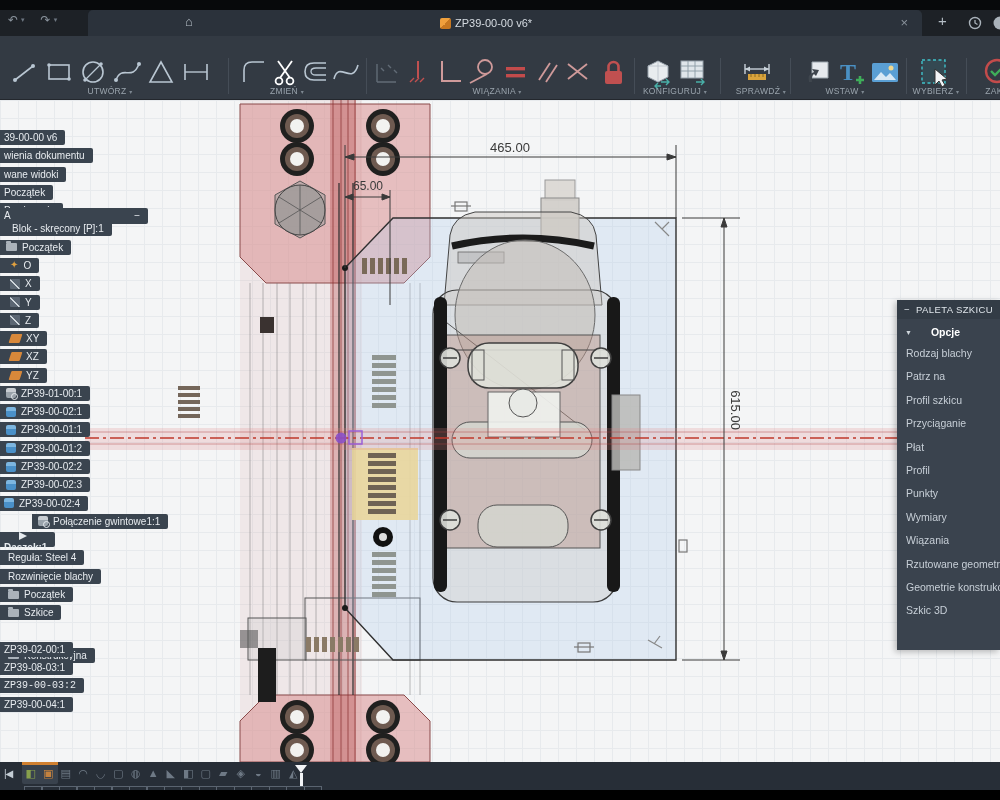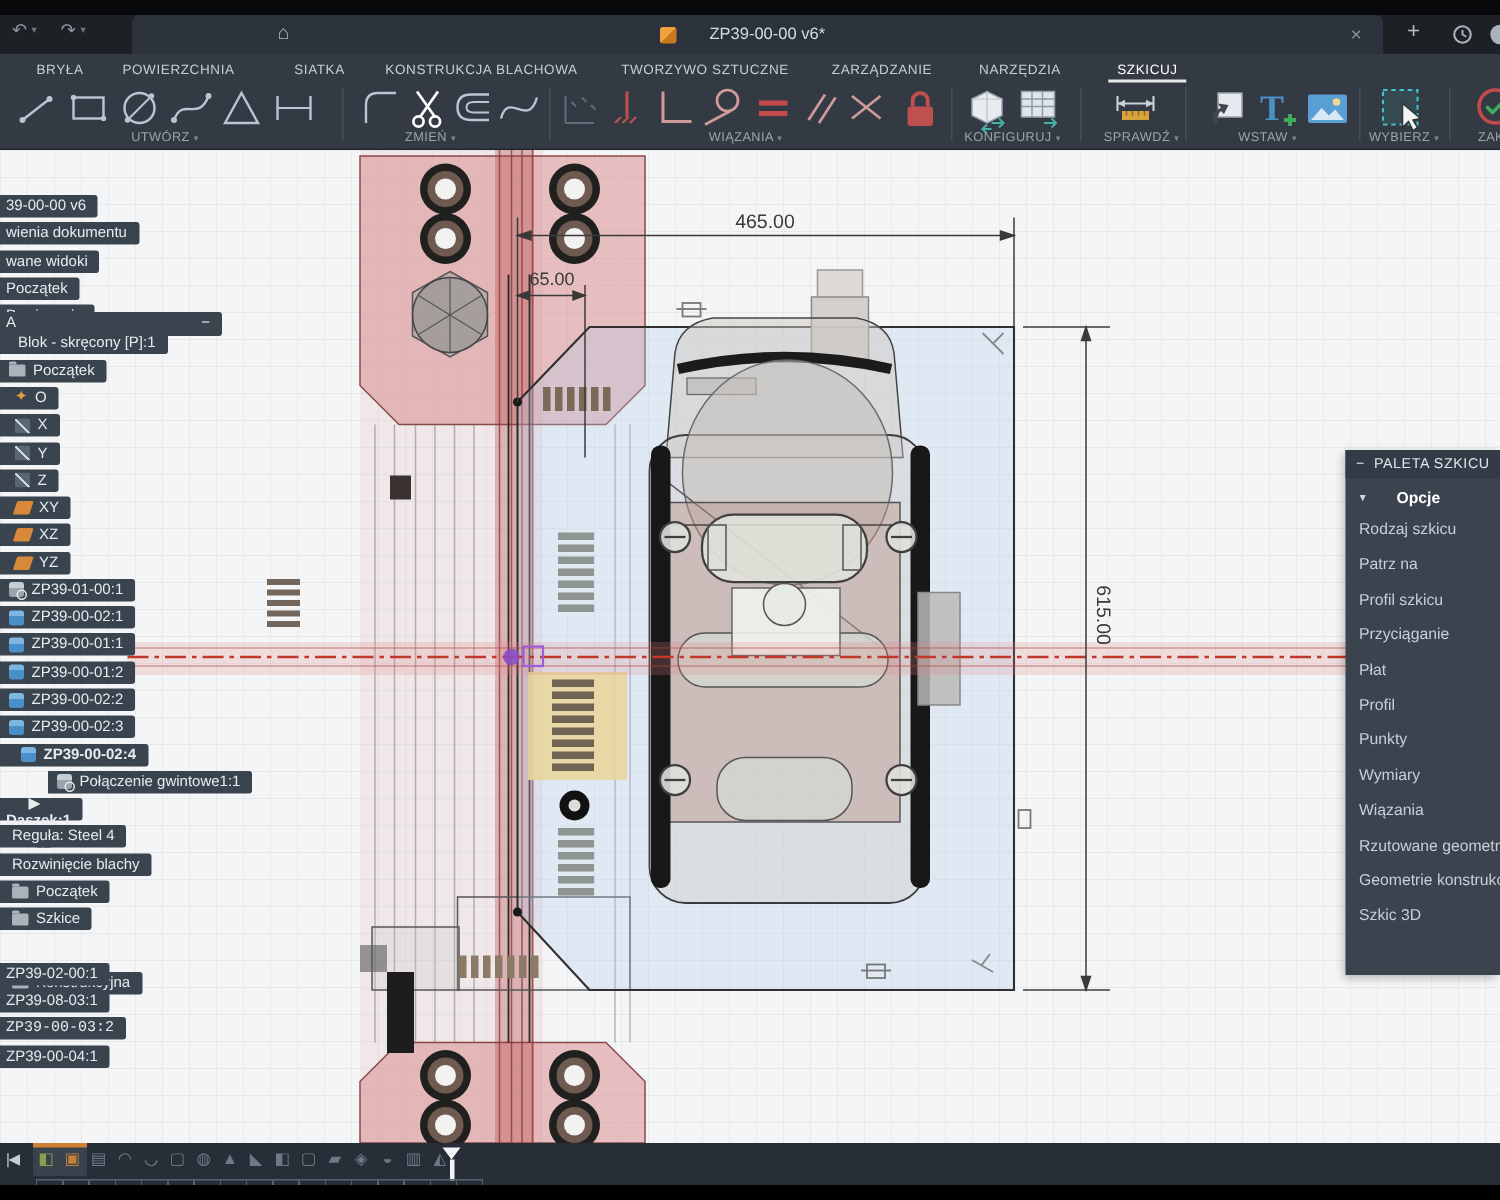--- a/index.html
+++ b/index.html
@@ -6,21 +6,21 @@
     font-family:"Liberation Sans","DejaVu Sans",sans-serif;background:#000;}
   *{box-sizing:border-box;}
 
   
   .top-black{position:absolute;left:0;top:0;width:1000px;height:10px;background:#07090b;}
 
   
   .tabbar{position:absolute;left:0;top:10px;width:1000px;height:26px;background:#1d2126;}
   .doc-tab{position:absolute;left:88px;top:0;width:834px;height:26px;background:#2b323b;
     border-radius:5px 5px 0 0;}
-  .doc-tab .title-wrap{position:absolute;left:352px;top:0;height:26px;display:flex;align-items:center;gap:22px;}
+  .doc-tab .title-wrap{position:absolute;left:352px;top:0;height:26px;display:flex;align-items:center;gap:4px;}
   .cube-icon{width:11px;height:11px;background:linear-gradient(135deg,#f0a03c 50%,#c87820 50%);
     border-radius:2px;}
   .doc-title{font-size:11px;color:#d6dce2;}
   .tab-close{position:absolute;right:14px;top:4px;color:#8a939c;font-size:13px;line-height:17px;cursor:default;}
   .hist-btn{position:absolute;top:4px;width:18px;height:18px;color:#aab3bb;}
   .undo-grp{position:absolute;left:8px;top:3px;display:flex;align-items:center;gap:3px;color:#8b949e;font-size:12px;}
   .undo-grp .caret{font-size:7px;color:#6d7680;}
   .home-glyph{position:absolute;left:97px;top:4px;color:#b4bdc5;font-size:13px;}
   .plus-glyph{position:absolute;left:938px;top:2px;color:#b4bdc5;font-size:15px;}
 
@@ -383,21 +383,21 @@
         <span>ZP39-00-01:2</span>
       </div>
       <div class="chip" style="top: 359.04px; padding-left: 6px;">
         <span class="ic ic-comp"></span>
         <span>ZP39-00-02:2</span>
       </div>
       <div class="chip" style="top: 377.32px; padding-left: 6px;">
         <span class="ic ic-comp"></span>
         <span>ZP39-00-02:3</span>
       </div>
-      <div class="chip" style="top: 395.6px; padding-left: 14px; font-weight: bold;">
+      <div class="chip" style="top: 395.6px; padding-left: 4px;">
         <span class="ic ic-comp"></span>
         <span>ZP39-00-02:4</span>
       </div>
       <div class="chip" style="top: 413.88px; padding-left: 6px; margin-left: 32px;">
         <span class="ic ic-link"></span>
         <span>Połączenie gwintowe1:1</span>
       </div>
       <div class="chip bold" style="top: 432.16px; padding-left: 4px;">
         <span class="ic ic-pointer"></span>
         <span>Daszek:1</span>
@@ -442,21 +442,21 @@
   <div class="palette">
     <div class="palette-header">
       <span>−</span>
       <span>PALETA SZKICU</span>
     </div>
     <div class="palette-section">
       <span class="caret">▼</span>
       <span>Opcje</span>
     </div>
     <div id="palette-items">
-        <div class="palette-item">Rodzaj szkicu</div>
+        <div class="palette-item">Rodzaj blachy</div>
         <div class="palette-item">Patrz na</div>
         <div class="palette-item">Profil szkicu</div>
         <div class="palette-item">Przyciąganie</div>
         <div class="palette-item">Płat</div>
         <div class="palette-item">Profil</div>
         <div class="palette-item">Punkty</div>
         <div class="palette-item">Wymiary</div>
         <div class="palette-item">Wiązania</div>
         <div class="palette-item">Rzutowane geometrie</div>
         <div class="palette-item">Geometrie konstrukcyjne</div>
@@ -488,30 +488,20 @@
   <svg class="hist-btn" style="left:966px" viewBox="0 0 18 18">
     <circle cx="9" cy="9" r="5.5" fill="none" stroke="#aab3bb" stroke-width="1.4"></circle>
     <path d="M9,6 v3 l2.5,1.5" fill="none" stroke="#aab3bb" stroke-width="1.3"></path>
     </svg>
   <svg class="hist-btn" style="left:991px" viewBox="0 0 18 18">
     <circle cx="9" cy="9" r="6.5" fill="#aab3bb"></circle>
     </svg>
 </div>
 
 <div class="ribbon">
-  <div class="rtabs" id="ribbon-tabs">
-      <span class="rtab" style="left: 40px;">BRYŁA</span>
-      <span class="rtab" style="left: 119px;">POWIERZCHNIA</span>
-      <span class="rtab" style="left: 213px;">SIATKA</span>
-      <span class="rtab" style="left: 321px;">KONSTRUKCJA BLACHOWA</span>
-      <span class="rtab" style="left: 470px;">TWORZYWO SZTUCZNE</span>
-      <span class="rtab" style="left: 588px;">ZARZĄDZANIE</span>
-      <span class="rtab" style="left: 680px;">NARZĘDZIA</span>
-      <span class="rtab active" style="left: 765px;">SZKICUJ</span>
-    </div>
 
   <svg class="ticon" style="left:10px" width="32" height="32" viewBox="0 0 32 32">
     <path d="M5,24 L23,10" stroke="#b9c6d2" stroke-width="1.6" fill="none"></path>
       <circle cx="5" cy="24" r="2" fill="#b9c6d2"></circle>
       <circle cx="23" cy="10" r="2" fill="#b9c6d2"></circle>
     </svg>
   <svg class="ticon" style="left:44px" width="32" height="32" viewBox="0 0 32 32">
     <rect x="5" y="9" width="20" height="14" fill="none" stroke="#b9c6d2" stroke-width="1.6"></rect>
       <circle cx="5" cy="9" r="1.8" fill="#b9c6d2"></circle>
       <circle cx="25" cy="23" r="1.8" fill="#b9c6d2"></circle>

